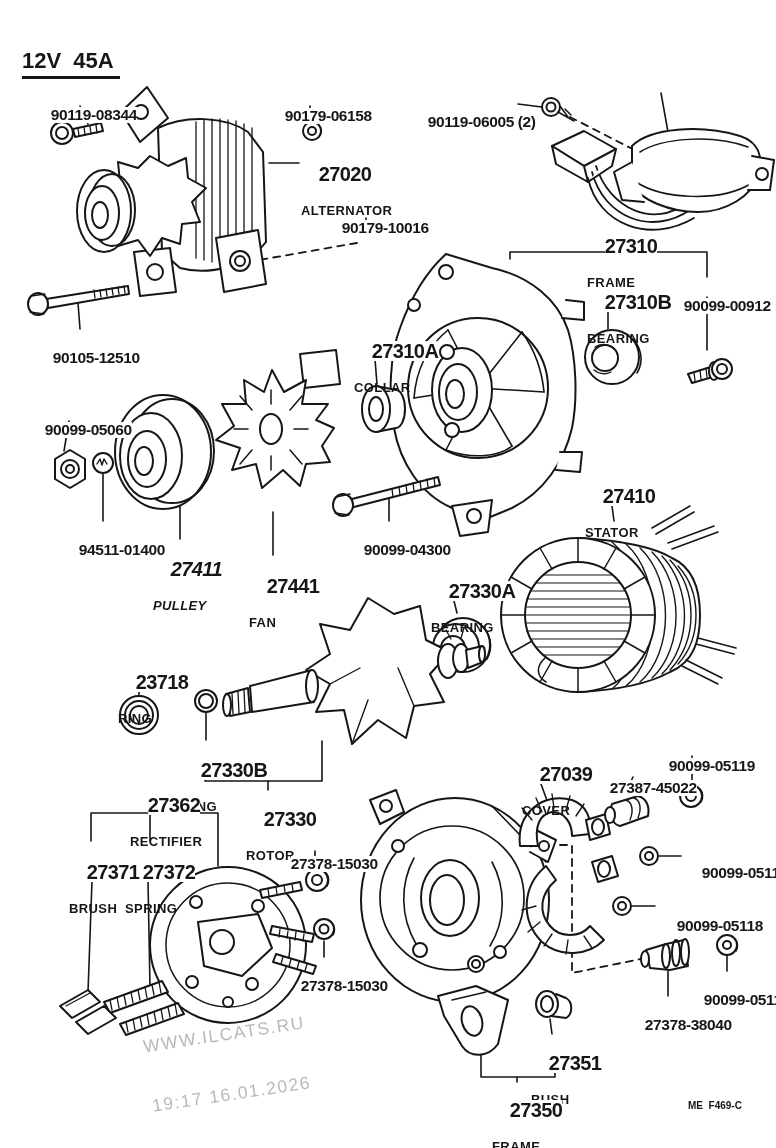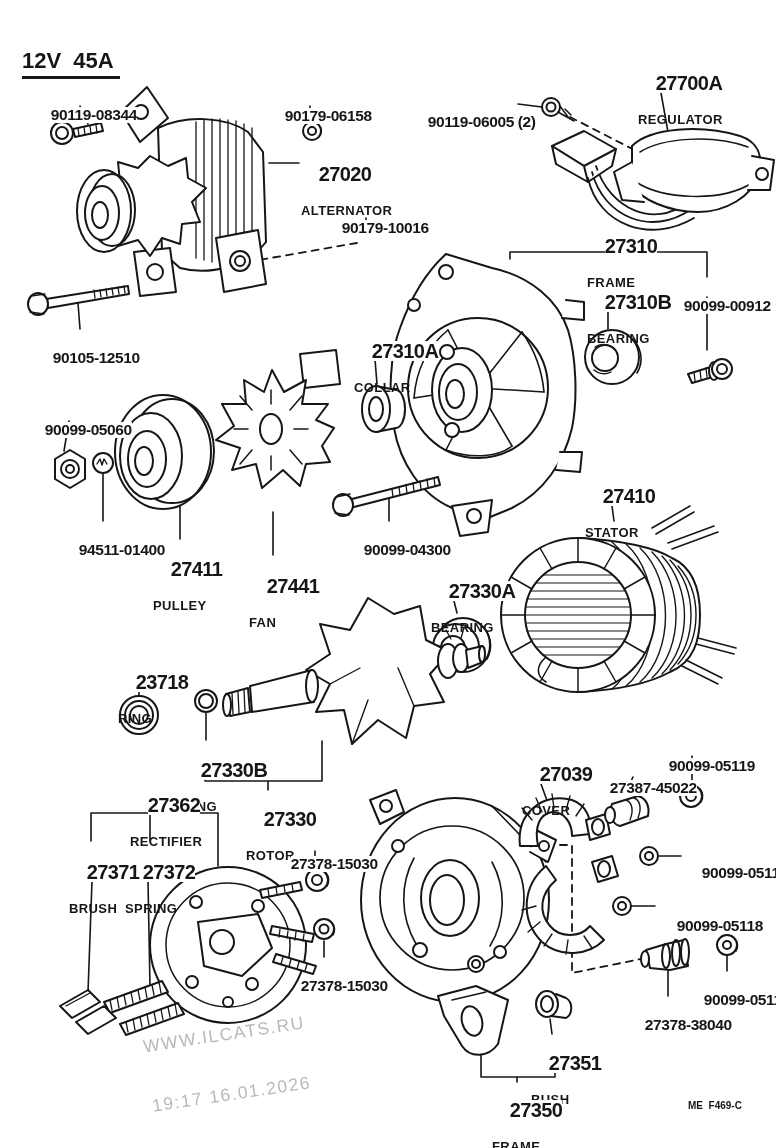--- a/index.html
+++ b/index.html
@@ -330,24 +330,20 @@
     
   </div>
       <div class="plabel sm" style="left: 267px; top: 89px;">
     <div class="code">90179-06158</div>
     
   </div>
       <div class="plabel sm" style="left: 410px; top: 95px;">
     <div class="code">90119-06005 (2)</div>
     
   </div>
-      <div class="plabel lg" style="left: 638px; top: 55px;">
-    <div class="code">27700A</div>
-    <div class="pname">REGULATOR</div>
-  </div>
       <div class="plabel lg" style="left: 301px; top: 146px;">
     <div class="code">27020</div>
     <div class="pname">ALTERNATOR</div>
   </div>
       <div class="plabel sm" style="left: 324px; top: 201px;">
     <div class="code">90179-10016</div>
     
   </div>
       <div class="plabel lg" style="left: 587px; top: 218px;">
     <div class="code">27310</div>
@@ -370,21 +366,21 @@
     <div class="pname">COLLAR</div>
   </div>
       <div class="plabel sm" style="left: 27px; top: 403px;">
     <div class="code">90099-05060</div>
     
   </div>
       <div class="plabel sm" style="left: 61px; top: 523px;">
     <div class="code">94511-01400</div>
     
   </div>
-      <div class="plabel lg" style="left: 153px; top: 541px;">
+      <div class="plabel lg" style="left: 153px; top: 541px; font-style: italic;">
     <div class="code">27411</div>
     <div class="pname">PULLEY</div>
   </div>
       <div class="plabel lg" style="left: 249px; top: 558px;">
     <div class="code">27441</div>
     <div class="pname">FAN</div>
   </div>
       <div class="plabel sm" style="left: 346px; top: 523px;">
     <div class="code">90099-04300</div>
     

